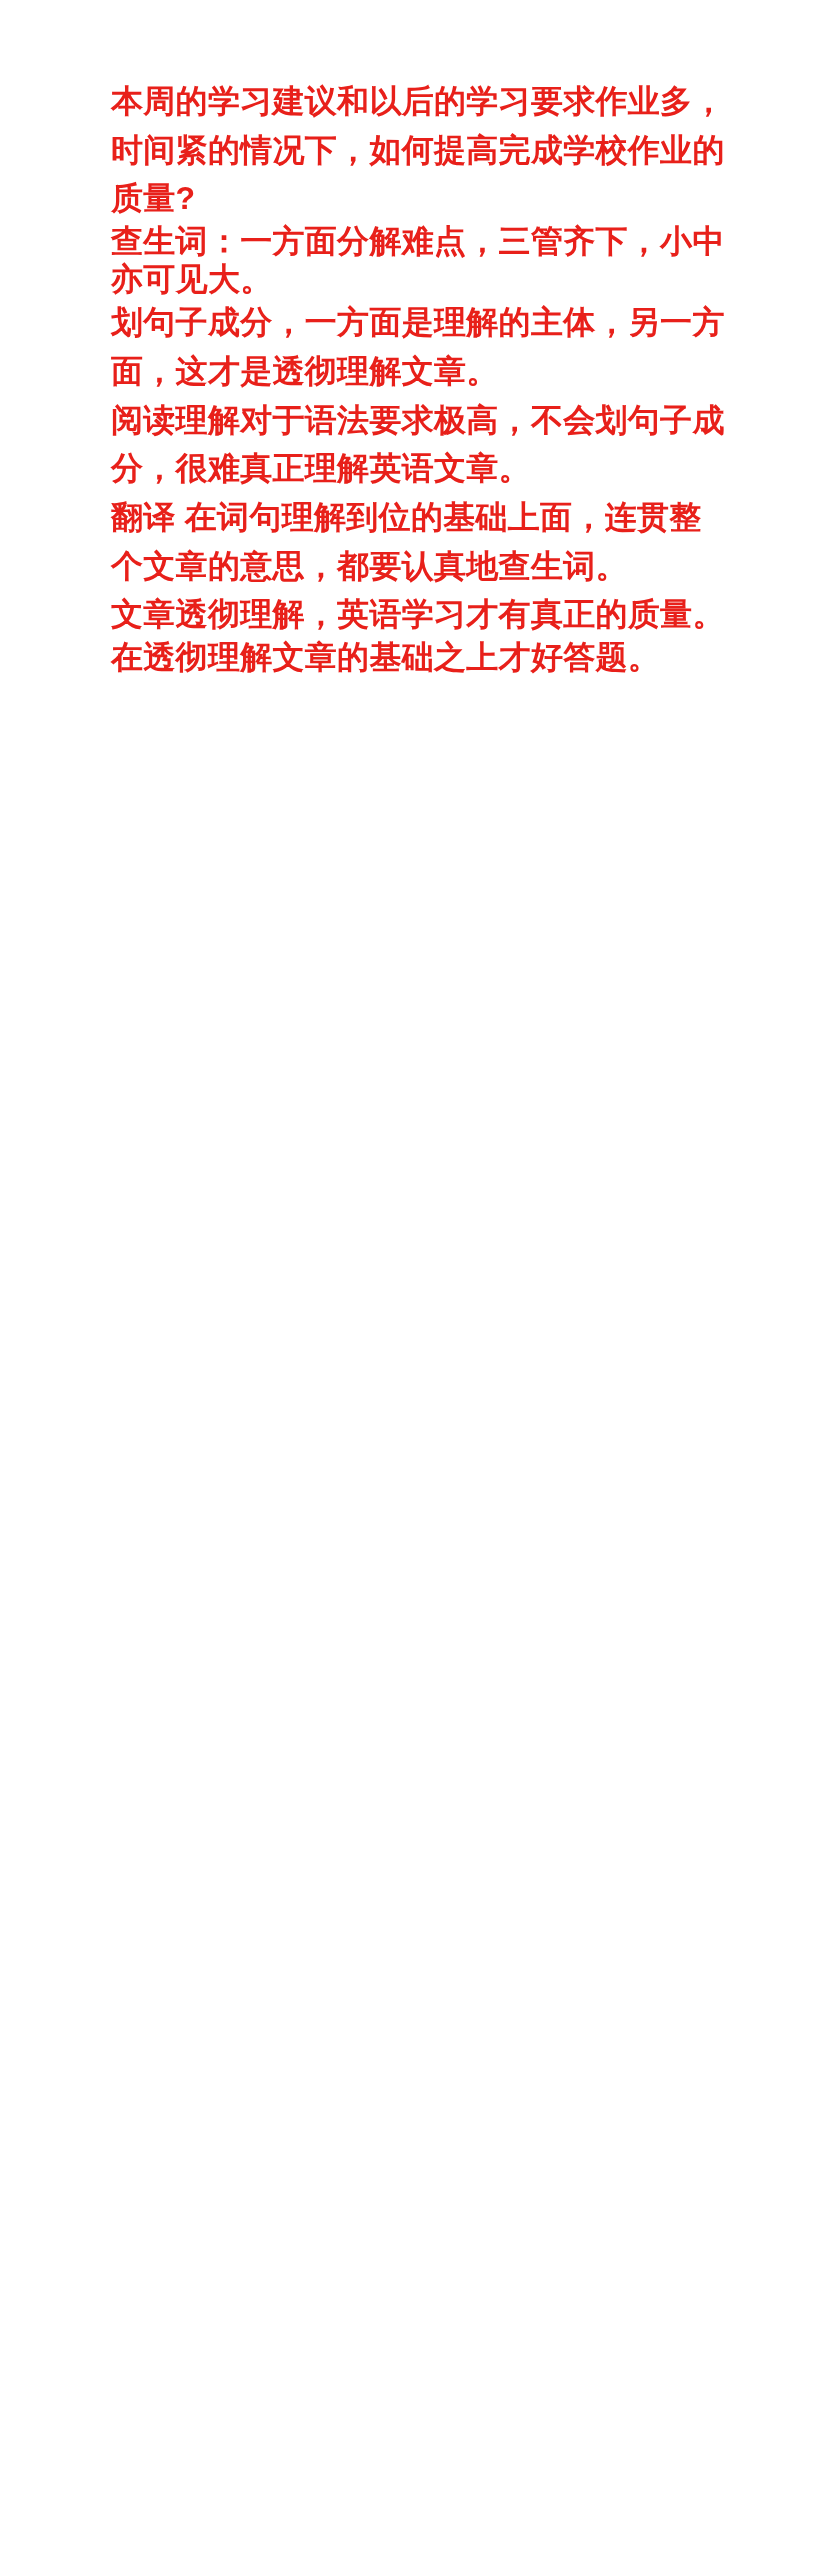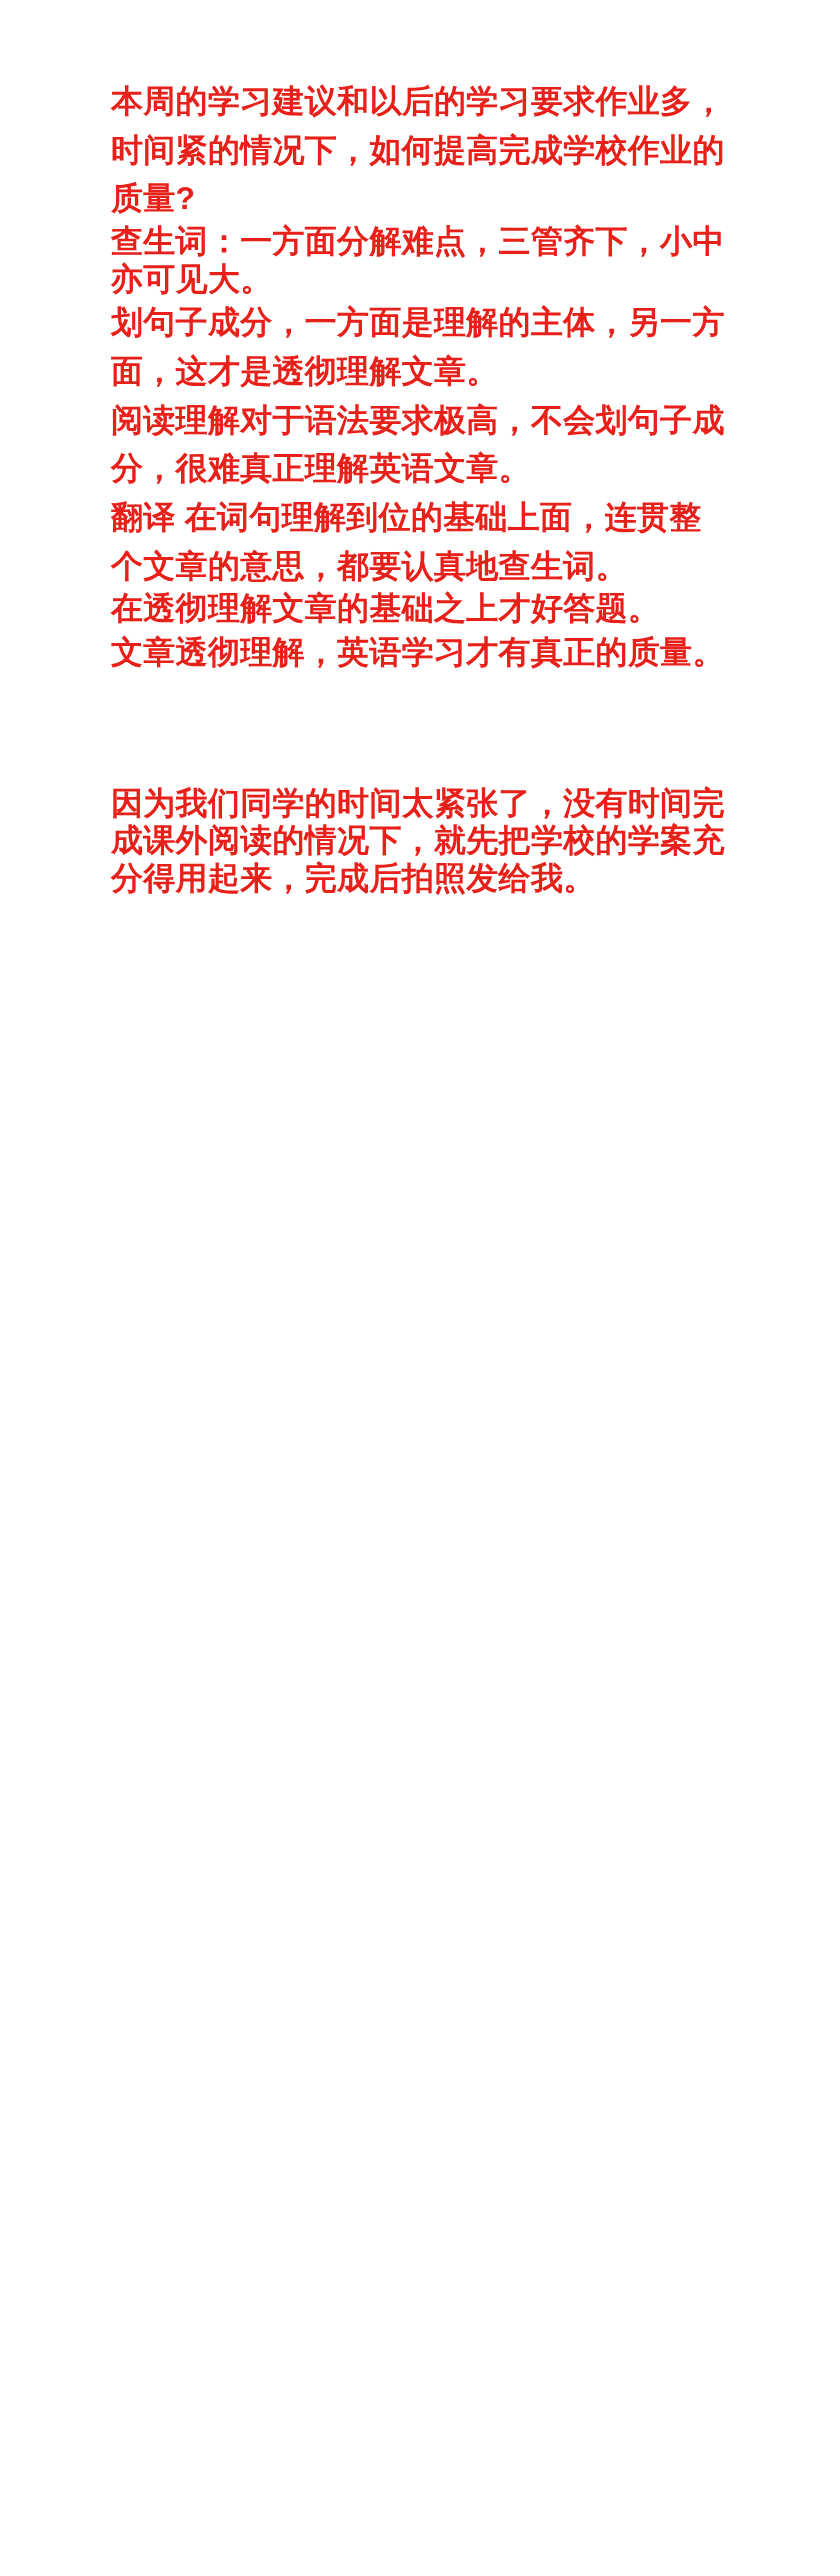--- a/index.html
+++ b/index.html
@@ -52,24 +52,23 @@
 
 
     <p class="para tight">查生词：一方面分解难点，三管齐下，小中亦可见大。</p>
 
     <p class="para">划句子成分，一方面是理解的主体，另一方面，这才是透彻理解文章。</p>
 
     <p class="para">阅读理解对于语法要求极高，不会划句子成分，很难真正理解英语文章。</p>
 
     <p class="para">翻译 在词句理解到位的基础上面，连贯整个文章的意思，都要认真地查生词。</p>
 
+    <p class="para">文章透彻理解，英语学习才有真正的质量。</p>
+
     <p class="para tight">在透彻理解文章的基础之上才好答题。</p>
-
-    <p class="para">文章透彻理解，英语学习才有真正的质量。</p>
 
     <div class="spacer-block"></div>
 
 
-    <p class="para tight">因为我们同学的时间太紧张了，没有时间完成课外阅读的情况下，就先把学校的学案充分得用起来，完成后拍照发给我。</p>
 
   </div>
 </div>
 
 
 </body></html>

